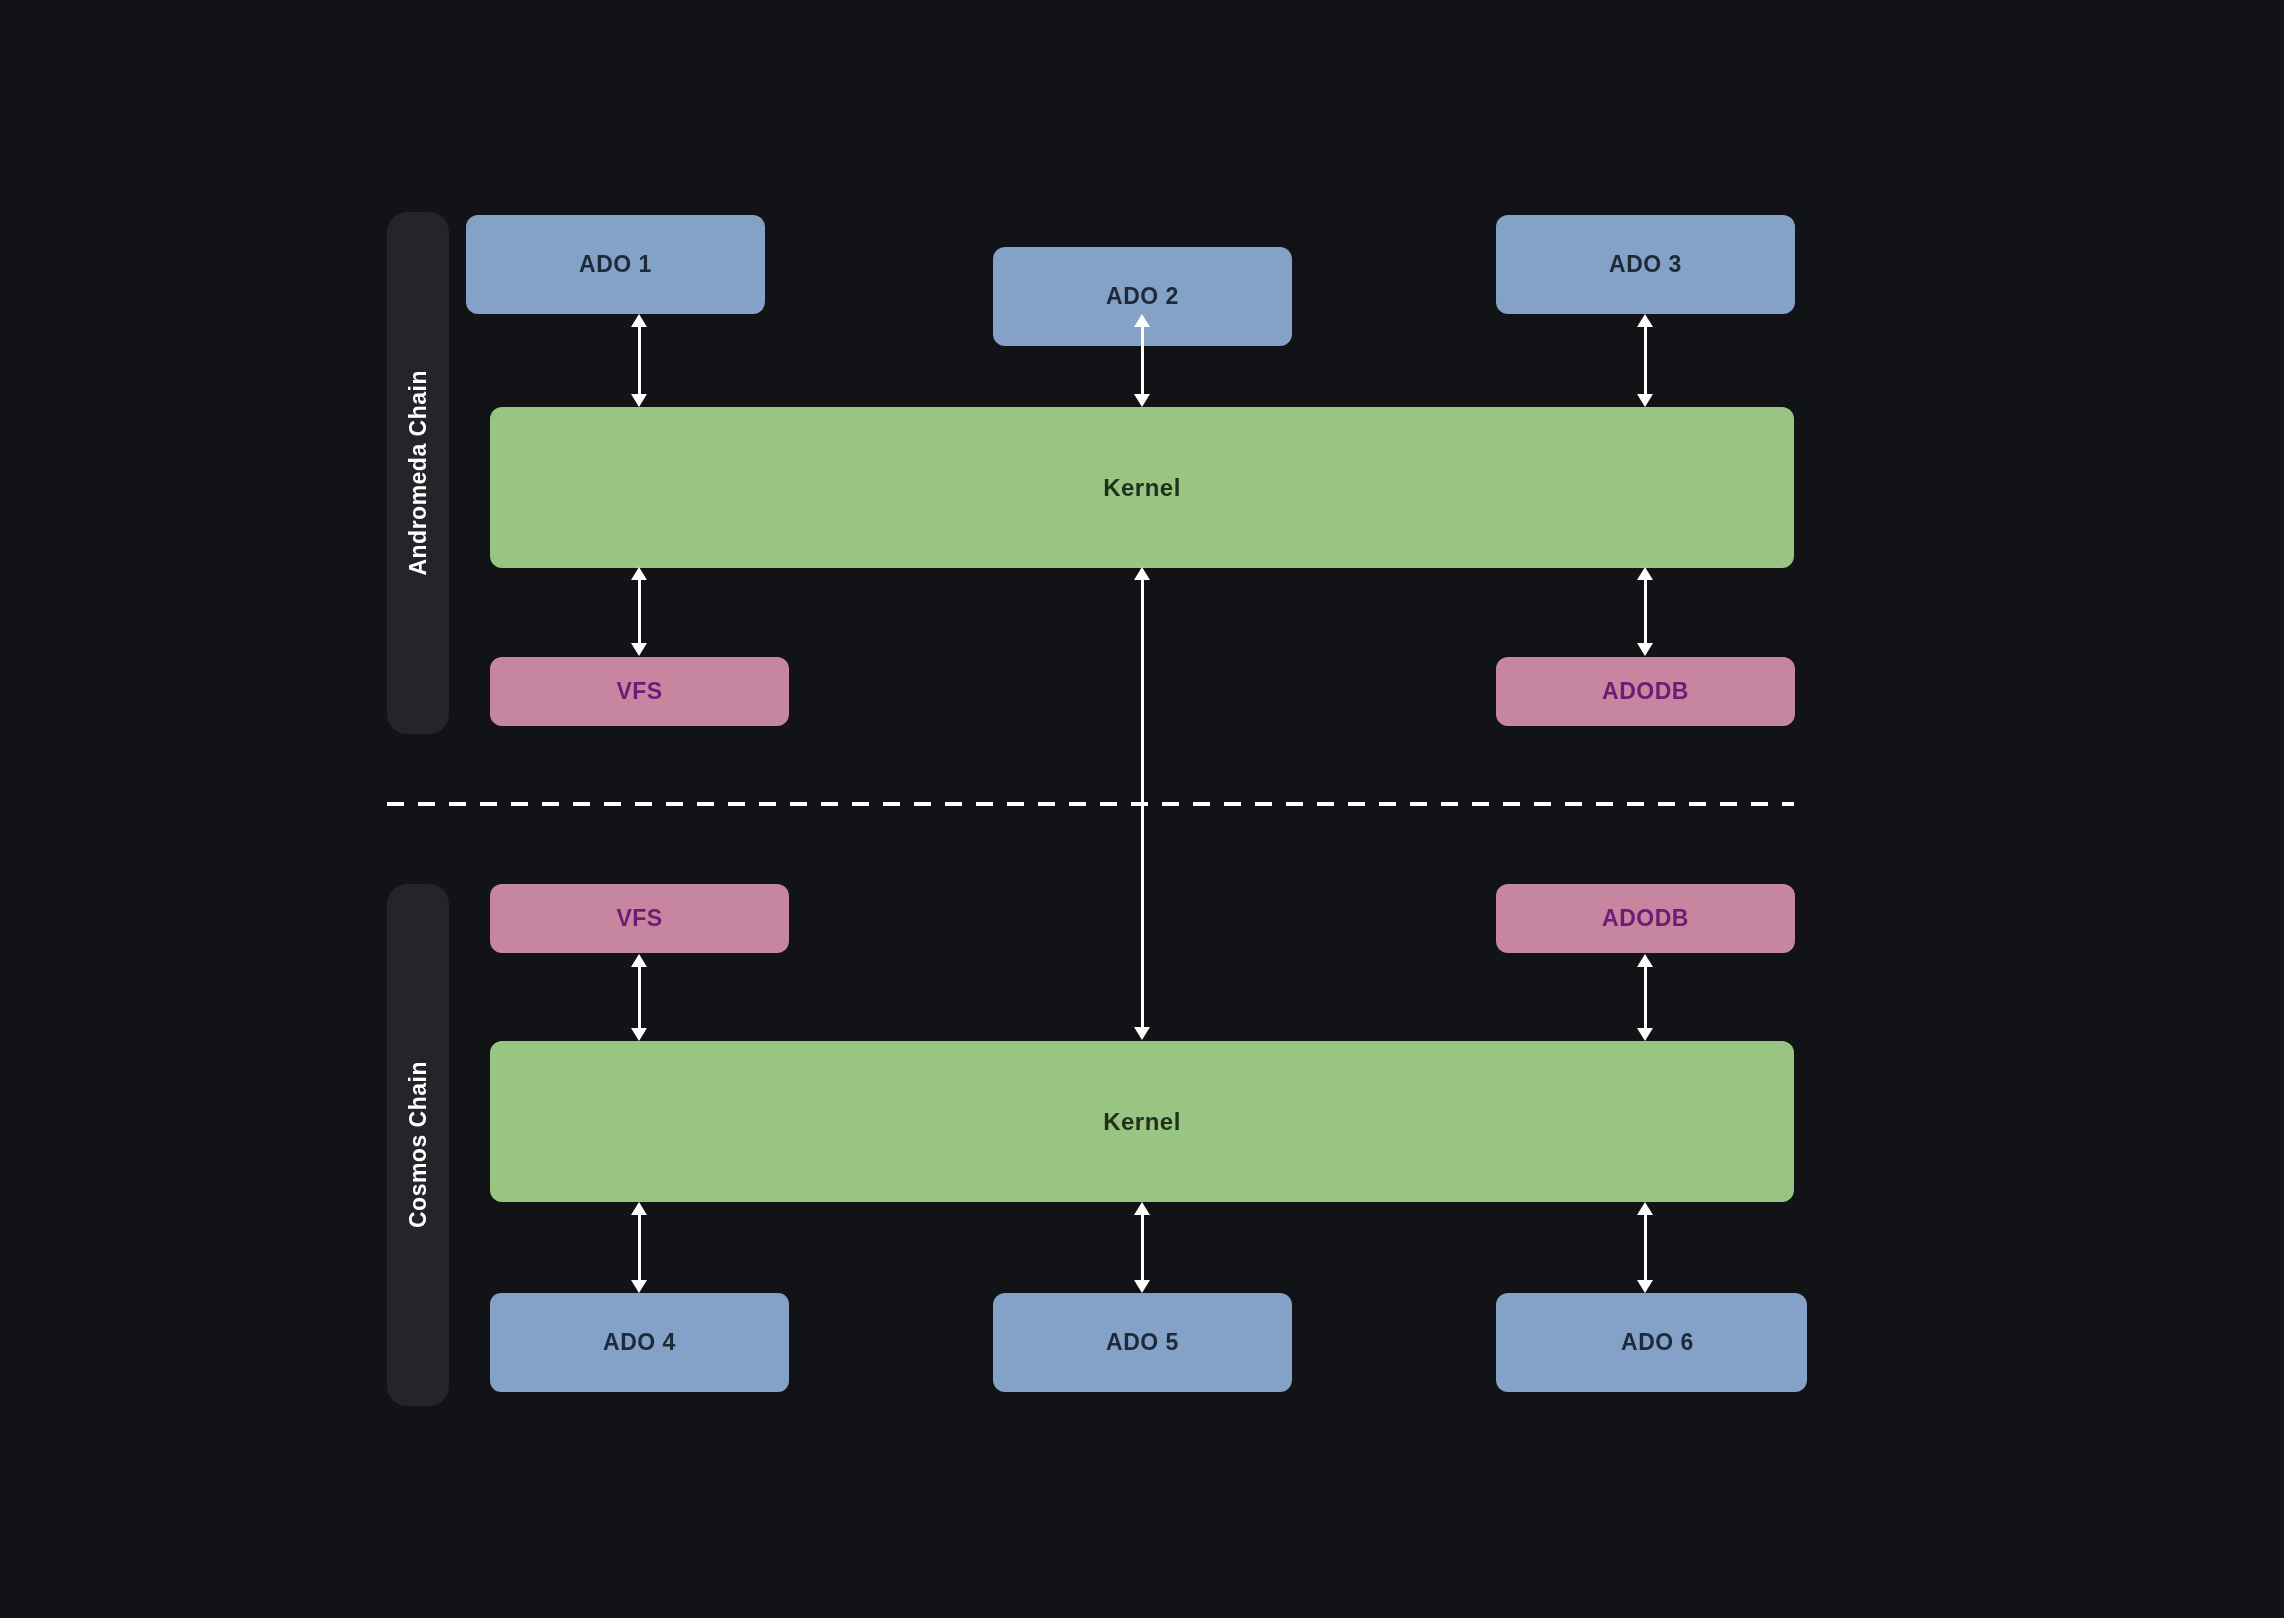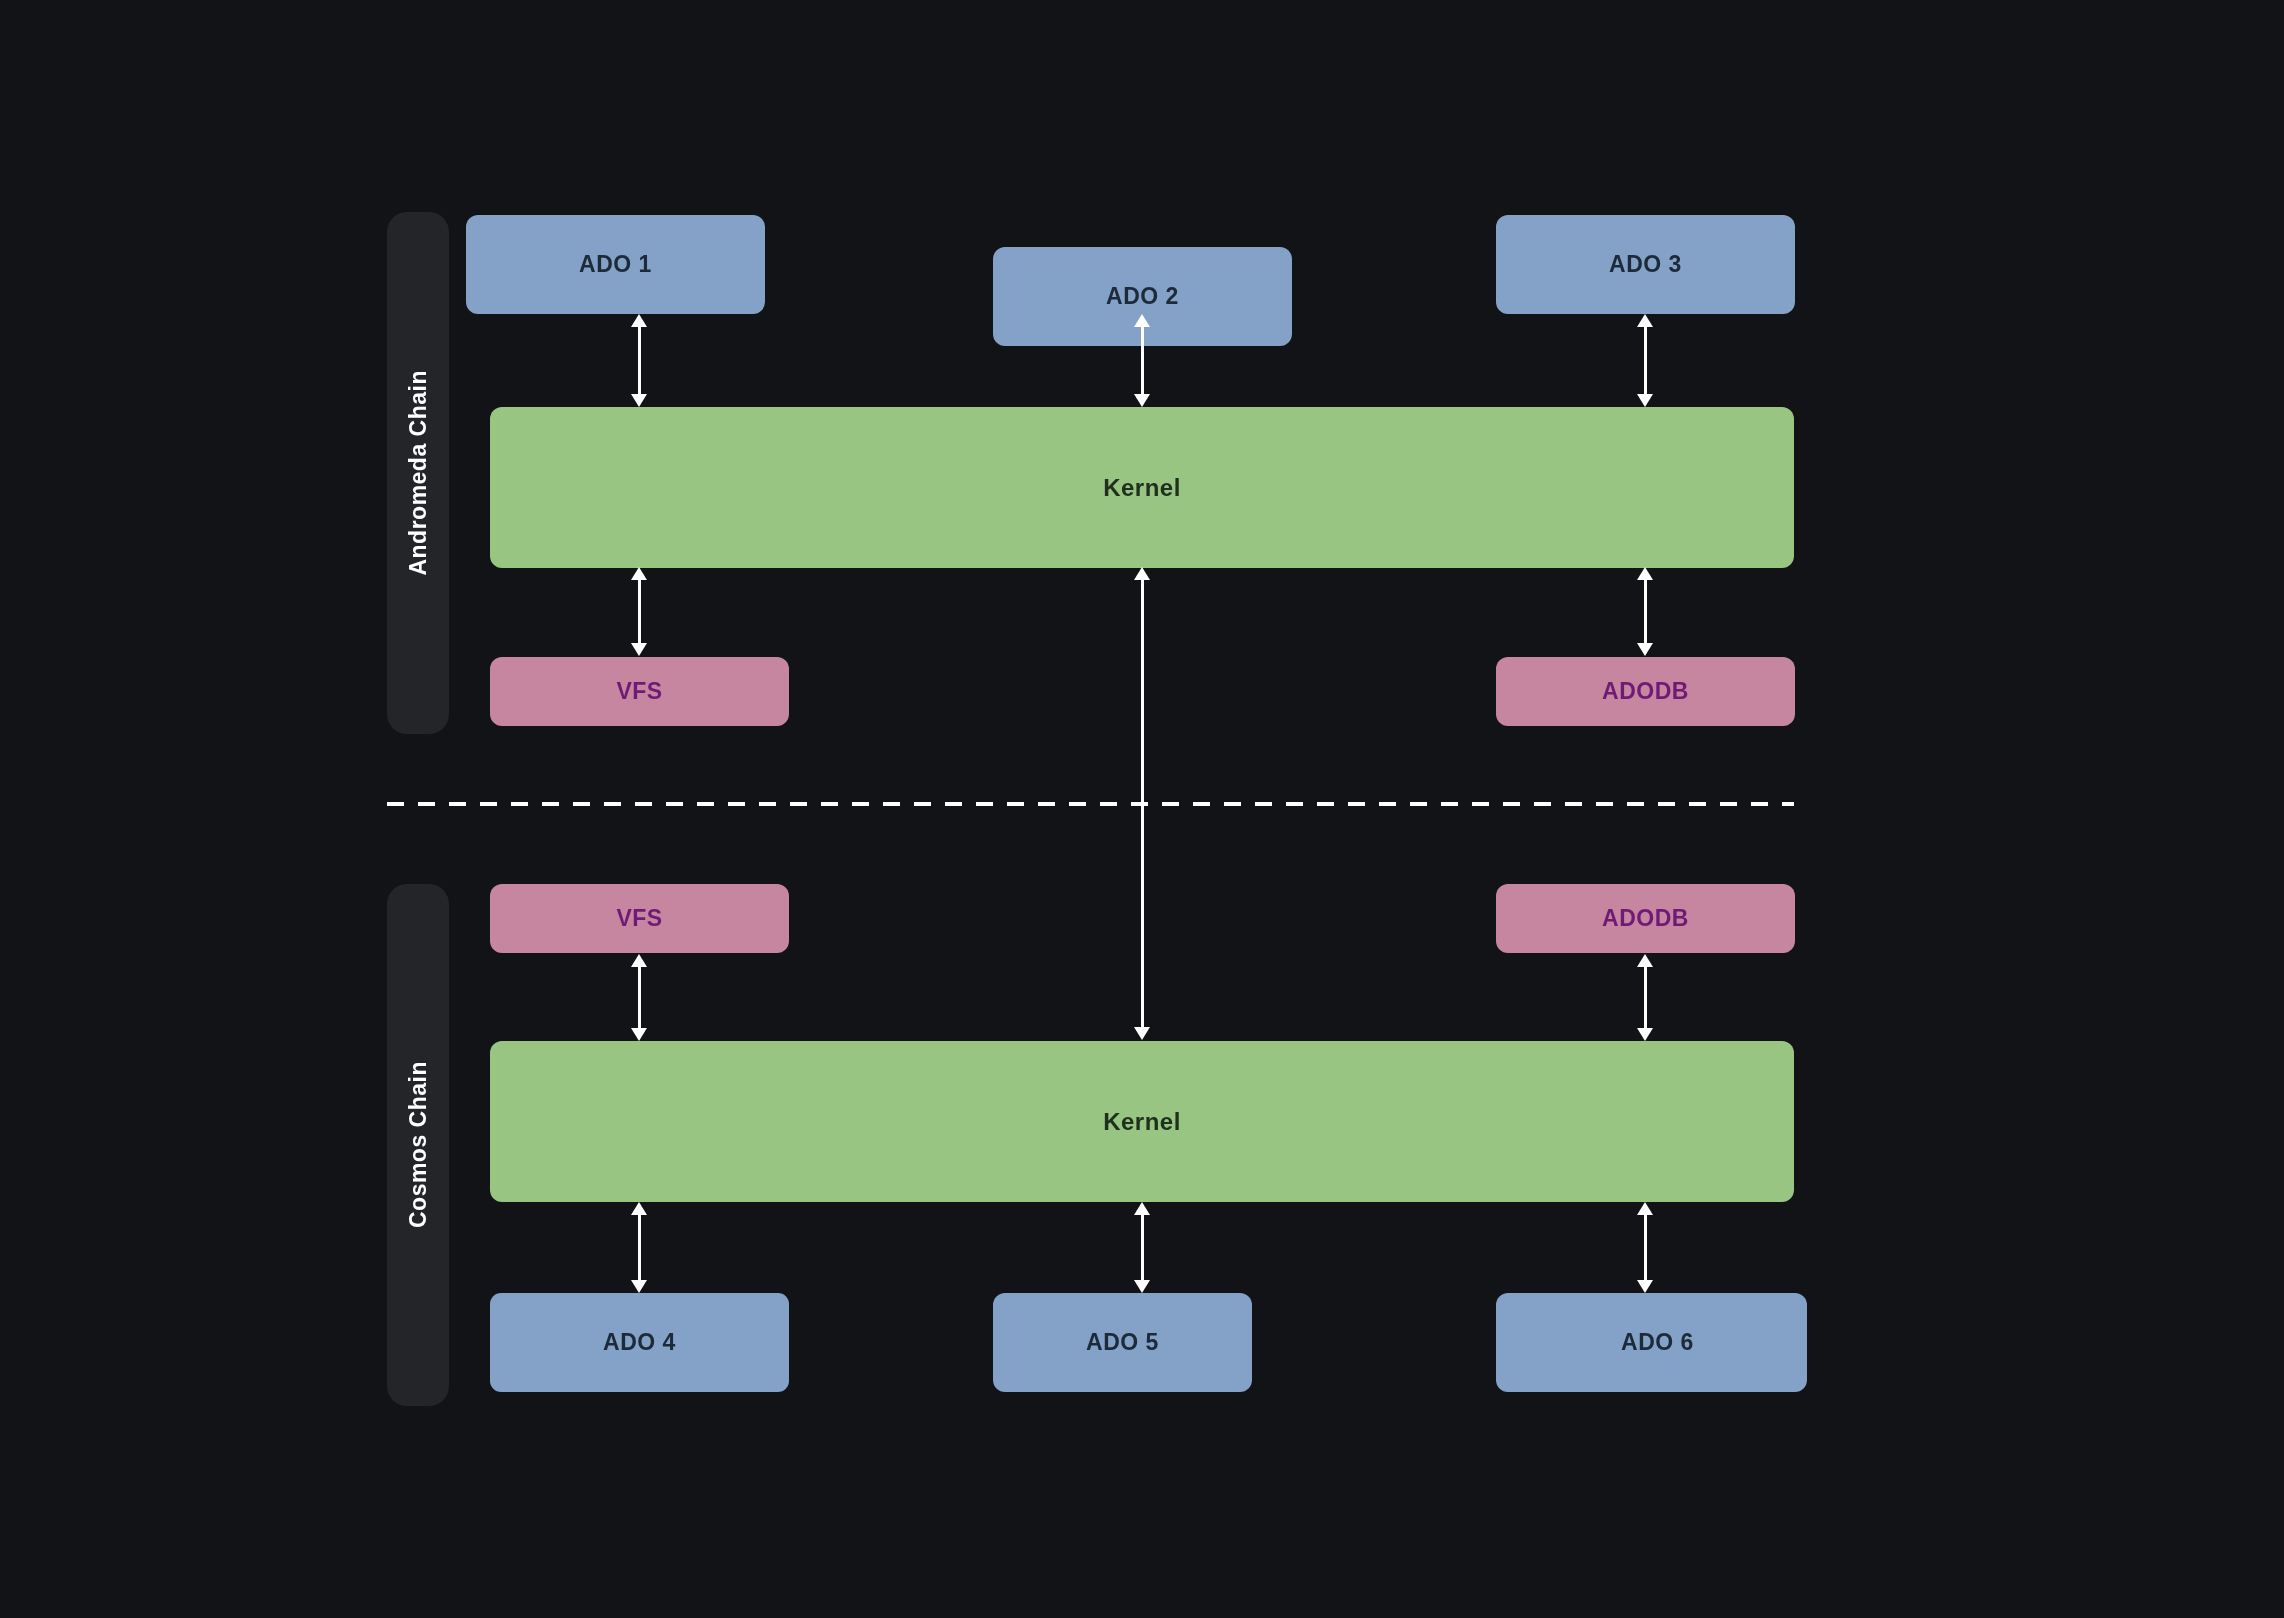--- a/index.html
+++ b/index.html
@@ -101,21 +101,21 @@
   <div class="node module" style="left:1496px; top:657px; width:299px; height:69px;">ADODB</div>
 
   <div class="divider" style="left:387px; top:802px; width:1407px;"></div>
 
   <div class="node module" style="left:490px; top:884px; width:299px; height:69px;">VFS</div>
   <div class="node module" style="left:1496px; top:884px; width:299px; height:69px;">ADODB</div>
 
   <div class="node kernel" style="left:490px; top:1041px; width:1304px; height:161px;">Kernel</div>
 
   <div class="node ado" style="left:490px; top:1293px; width:299px; height:99px;border-radius:11px;">ADO 4</div>
-  <div class="node ado" style="left:993px; top:1293px; width:259px; height:99px;">ADO 5</div>
+  <div class="node ado" style="left:993px; top:1293px; width:299px; height:99px;">ADO 5</div>
   <div class="node ado" style="left:1496px; top:1293px; width:299px; height:99px;padding-left:12px;">ADO 6</div>
 
   <div class="arrow" style="left:624px; top:314px; width:30px; height:93px;">
     <span class="head up"></span>
     <span class="arrow-line"></span>
     <span class="head down"></span>
   </div>
   <div class="arrow" style="left:1127px; top:314px; width:30px; height:93px;">
     <span class="head up"></span>
     <span class="arrow-line"></span>

